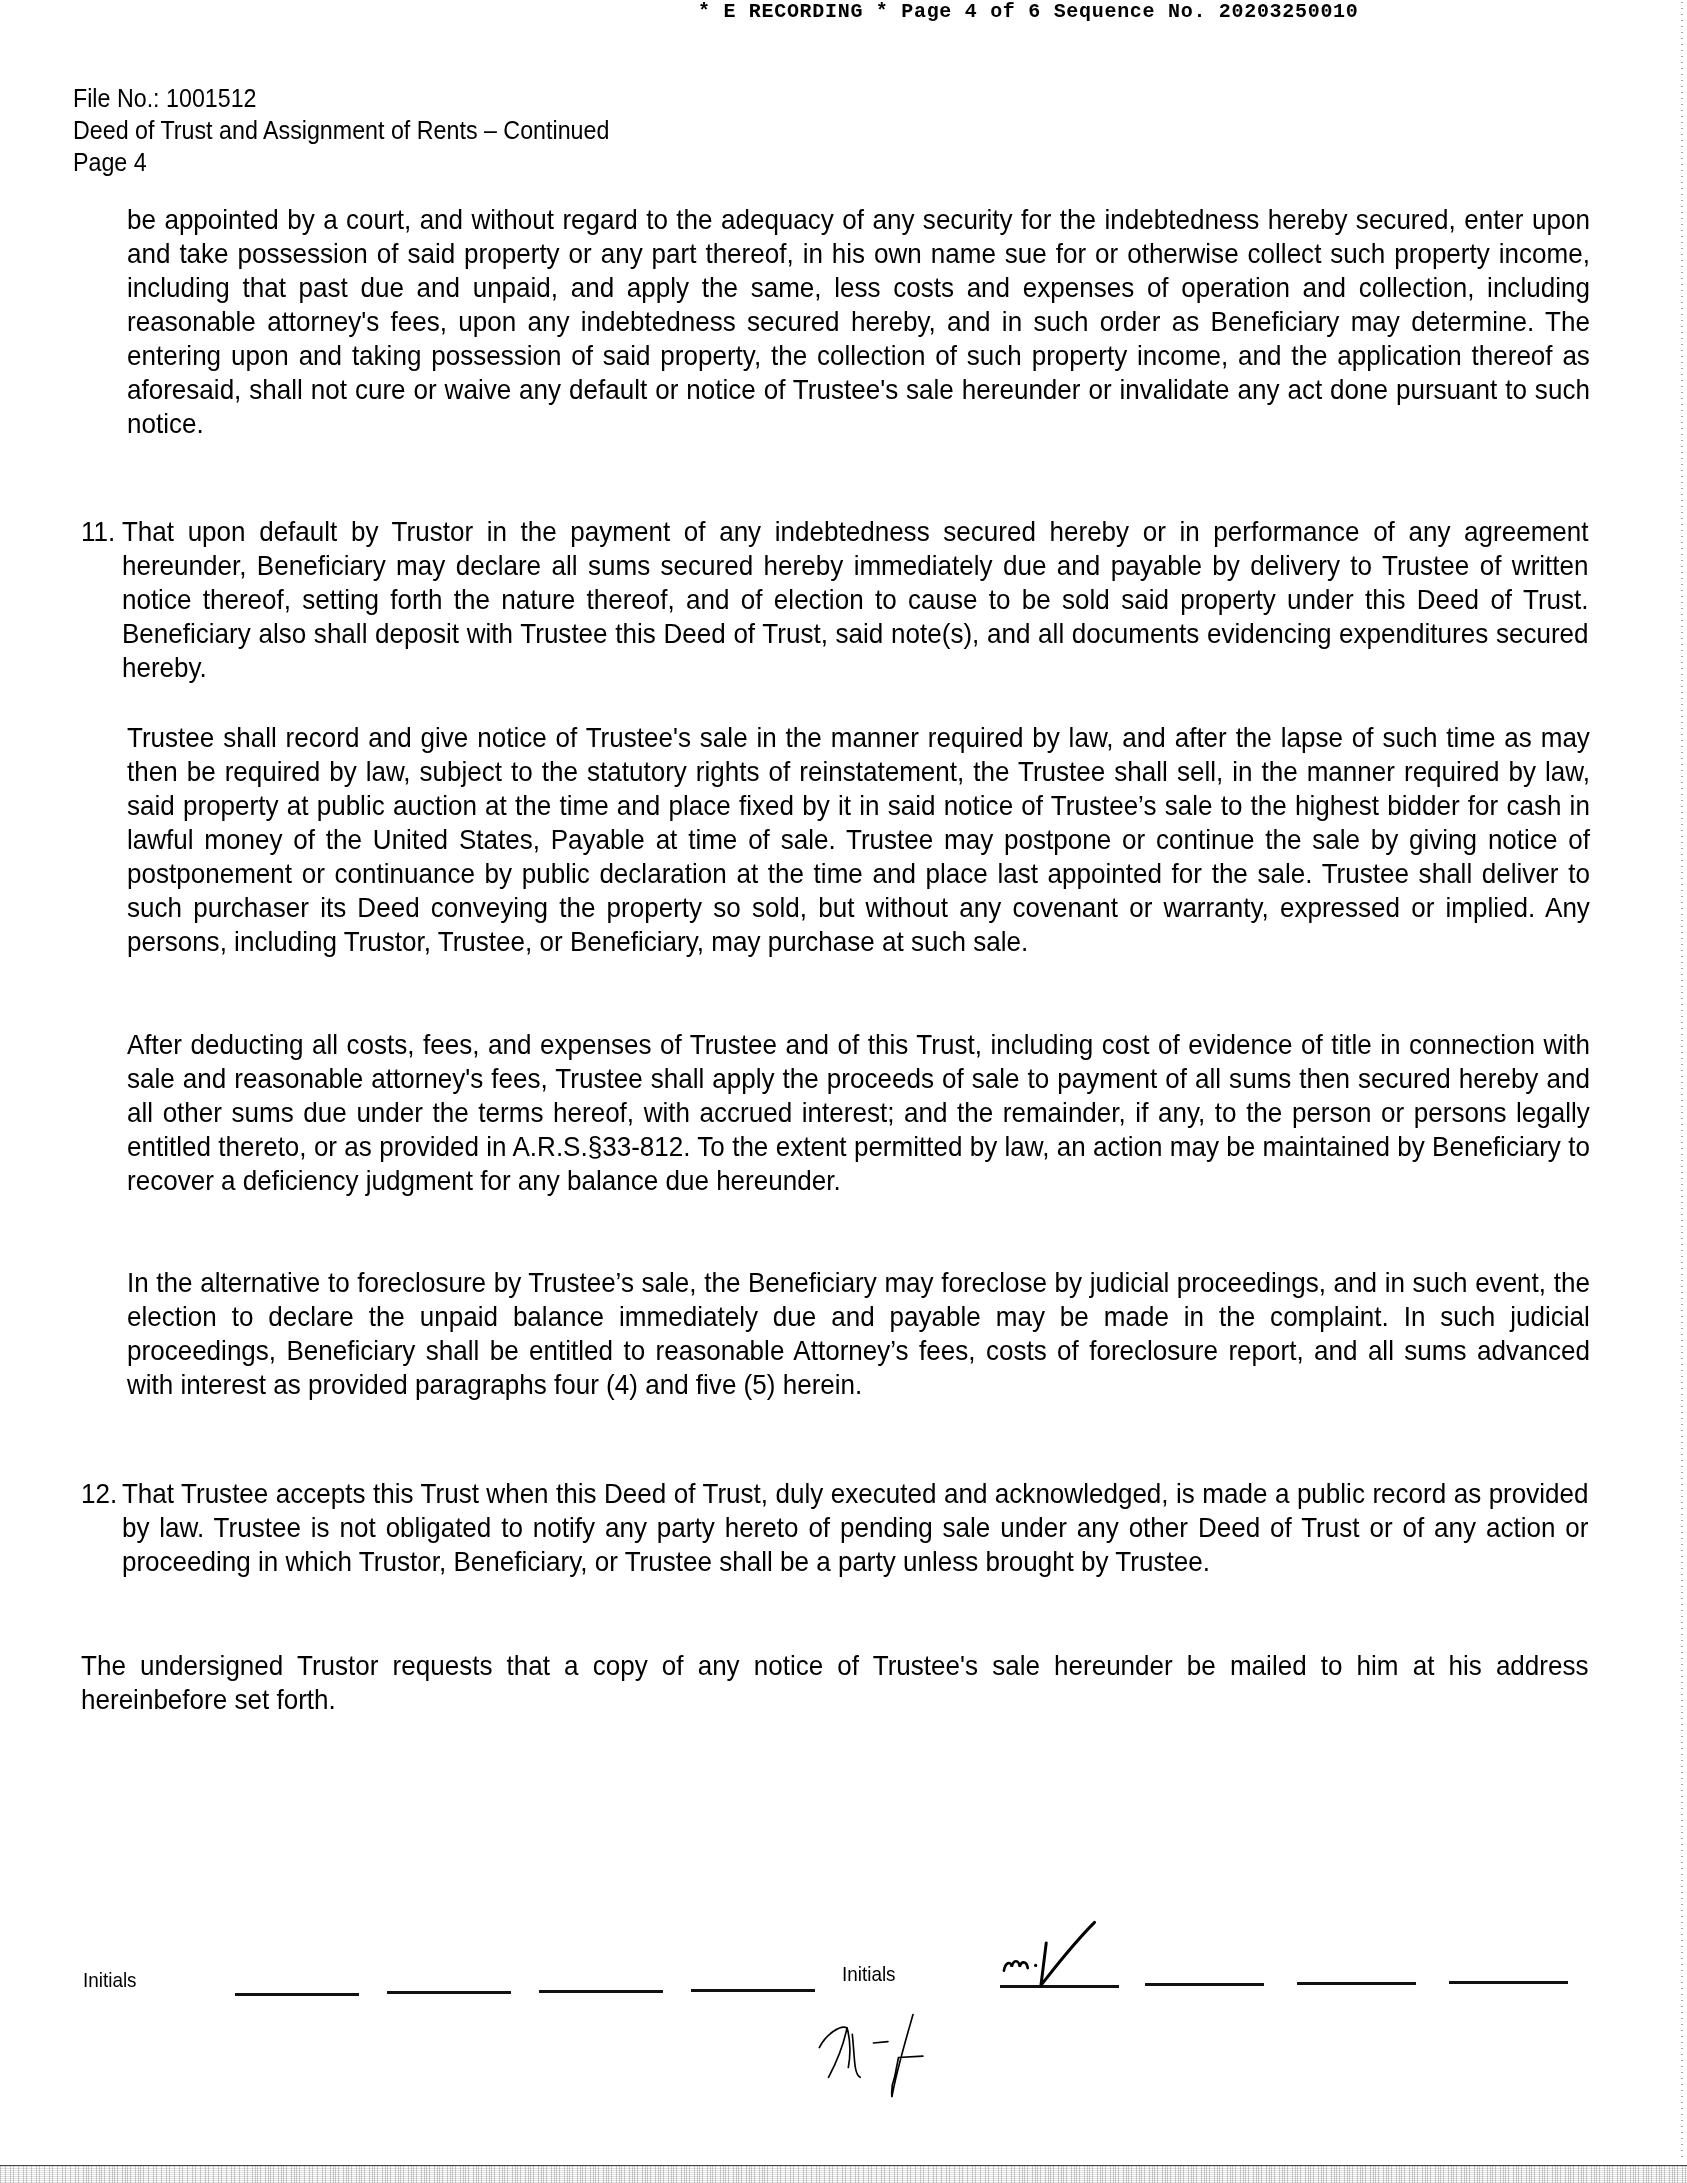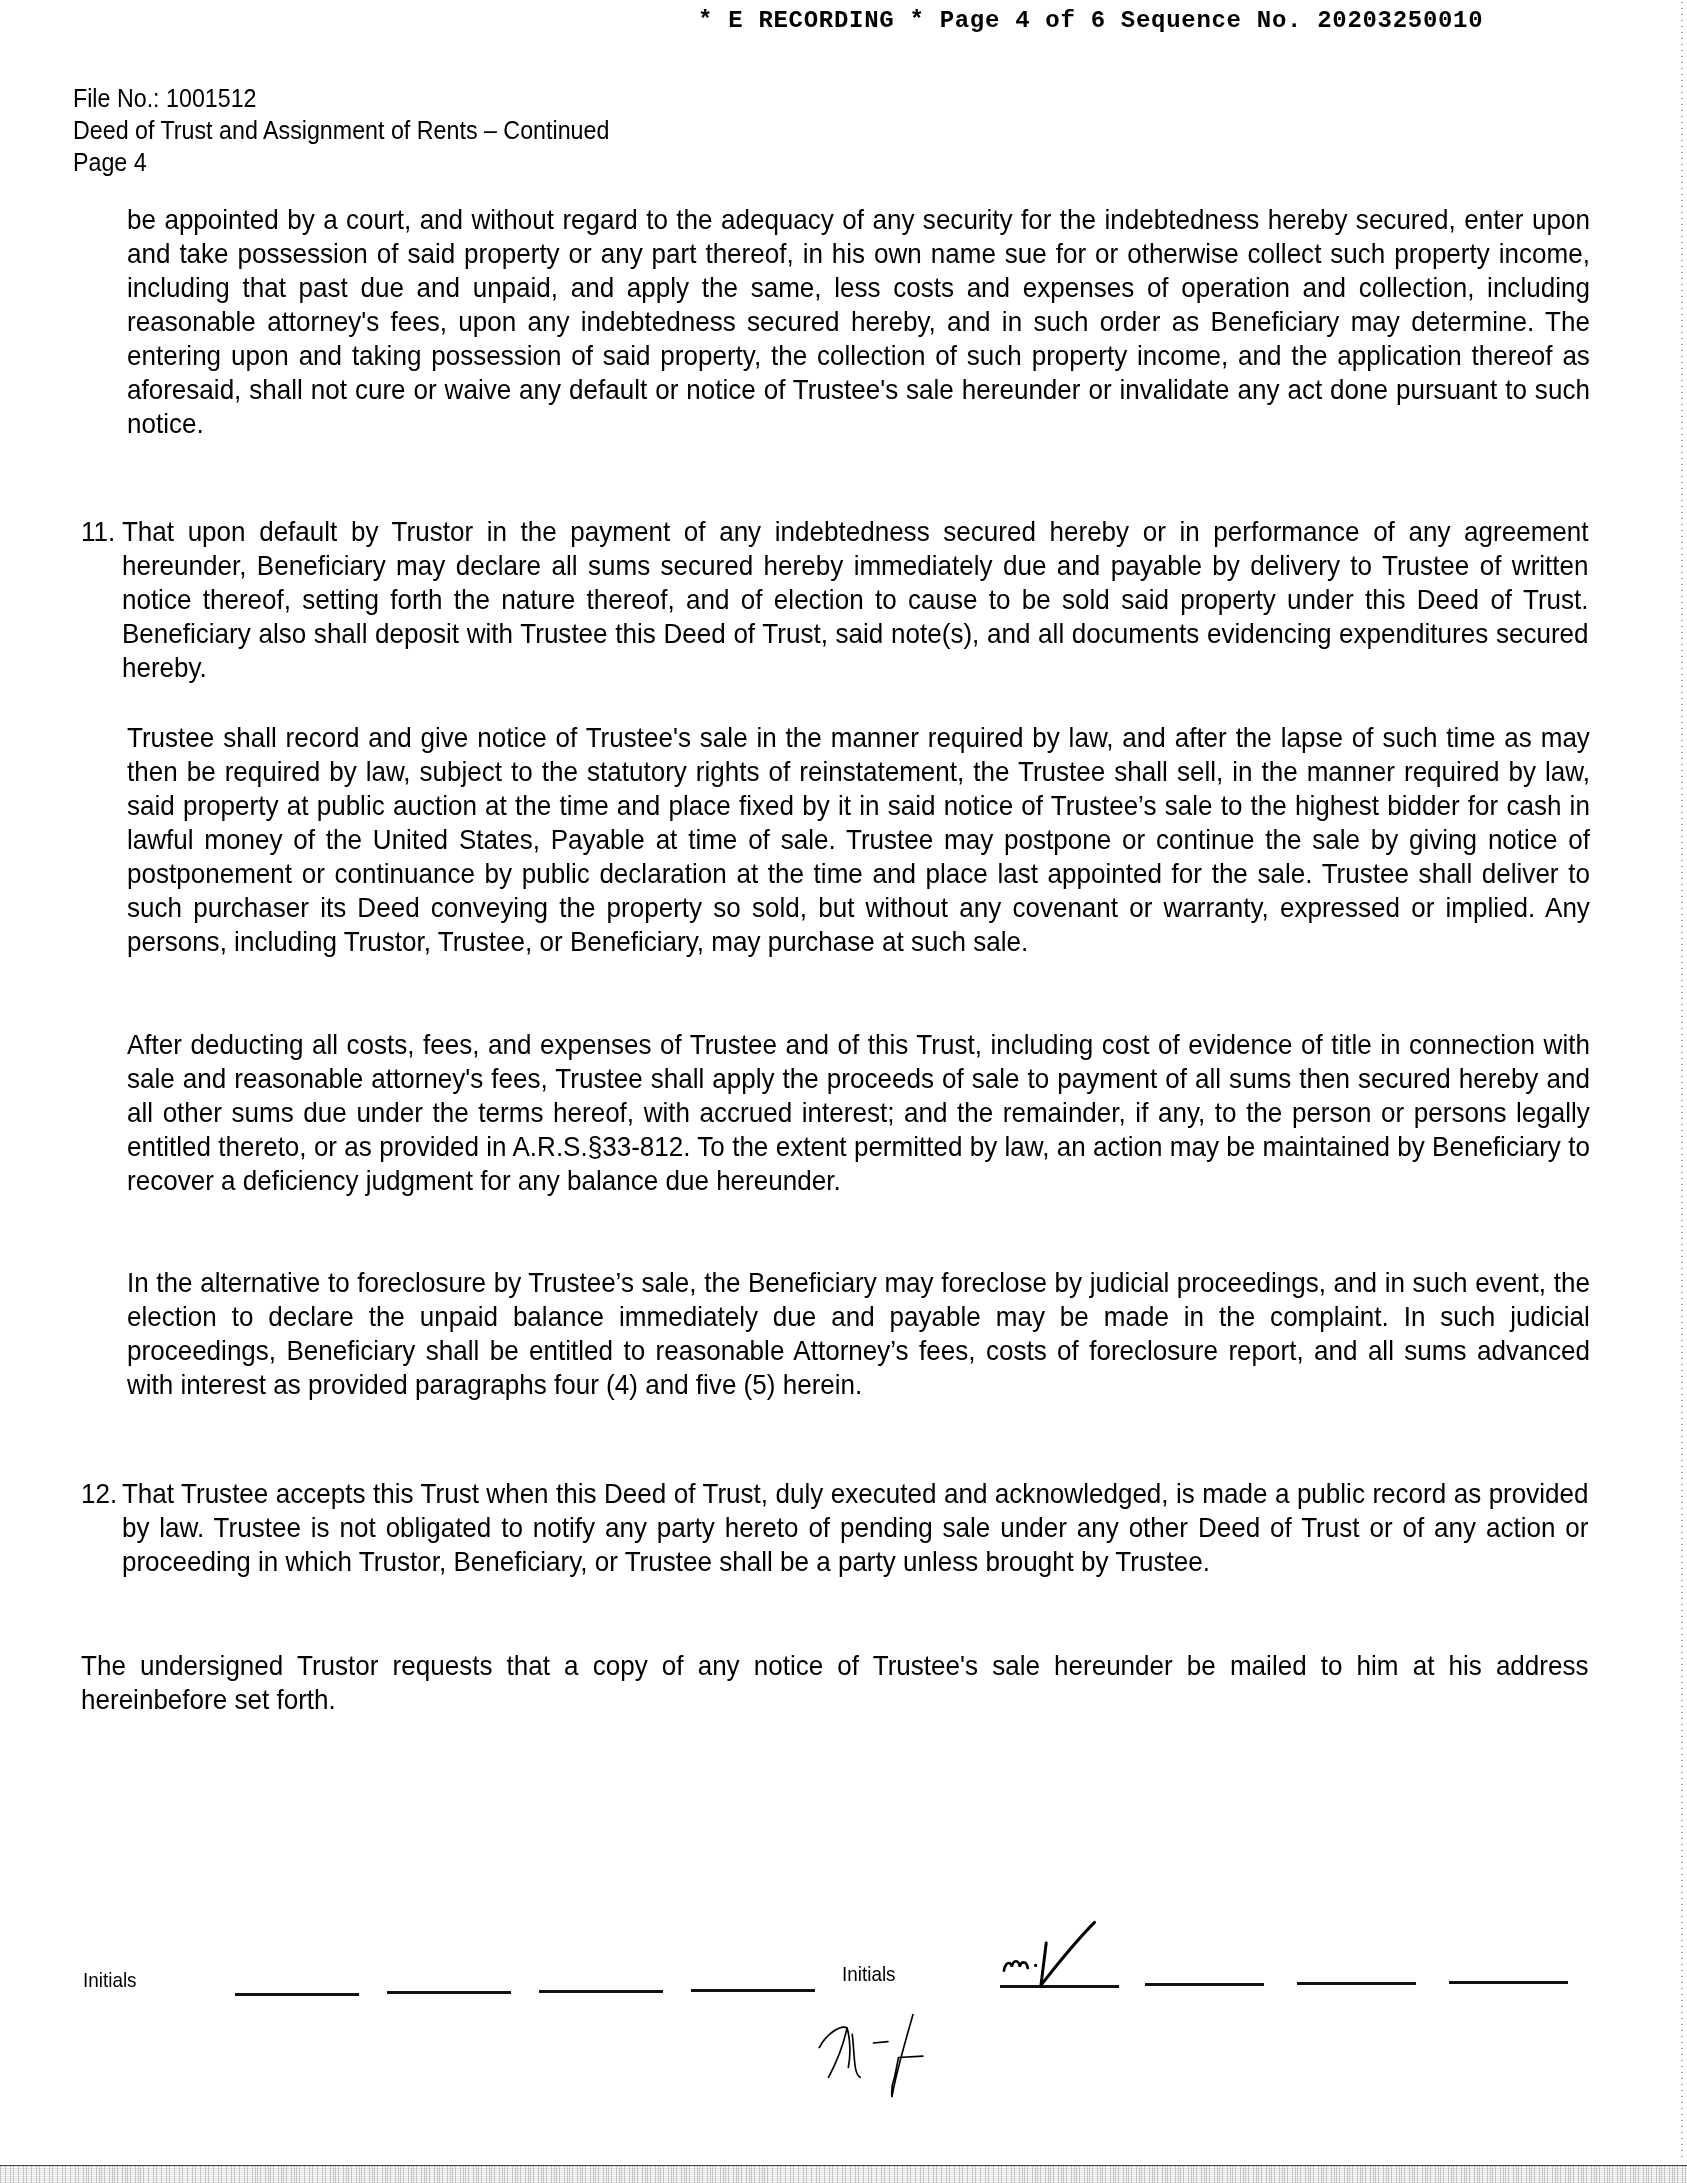--- a/index.html
+++ b/index.html
@@ -1,23 +1,23 @@
 <!DOCTYPE html>
 <html style="font-size:10.6px"><head>
   <meta charset="utf-8">
   <style>
     html, body { margin: 0; padding: 0; background: #ffffff; }
     body {
       width: 1687px; height: 2183px; position: relative; overflow: hidden;
       color: #000; font-family: "Liberation Sans", sans-serif;
     }
     .recording-header {
-      position: absolute; top: 7px; left: 698px;
+      position: absolute; top: 0; left: 698px;
       font-family: "Liberation Mono", monospace; font-weight: bold;
-      font-size: 24px; letter-spacing: 0.7px; white-space: nowrap;
+      font-size: 20px; letter-spacing: 0.7px; white-space: nowrap;
     }
     .file-header {
       position: absolute; top: 82px; left: 73px;
       font-size: 25px; line-height: 32px;
       transform: scaleX(0.93); transform-origin: left top;
     }
     .file-header div { white-space: nowrap; }
     .body-text {
       position: absolute; left: 0; top: 0; width: 100%;
       font-size: 28px; line-height: 34px;

